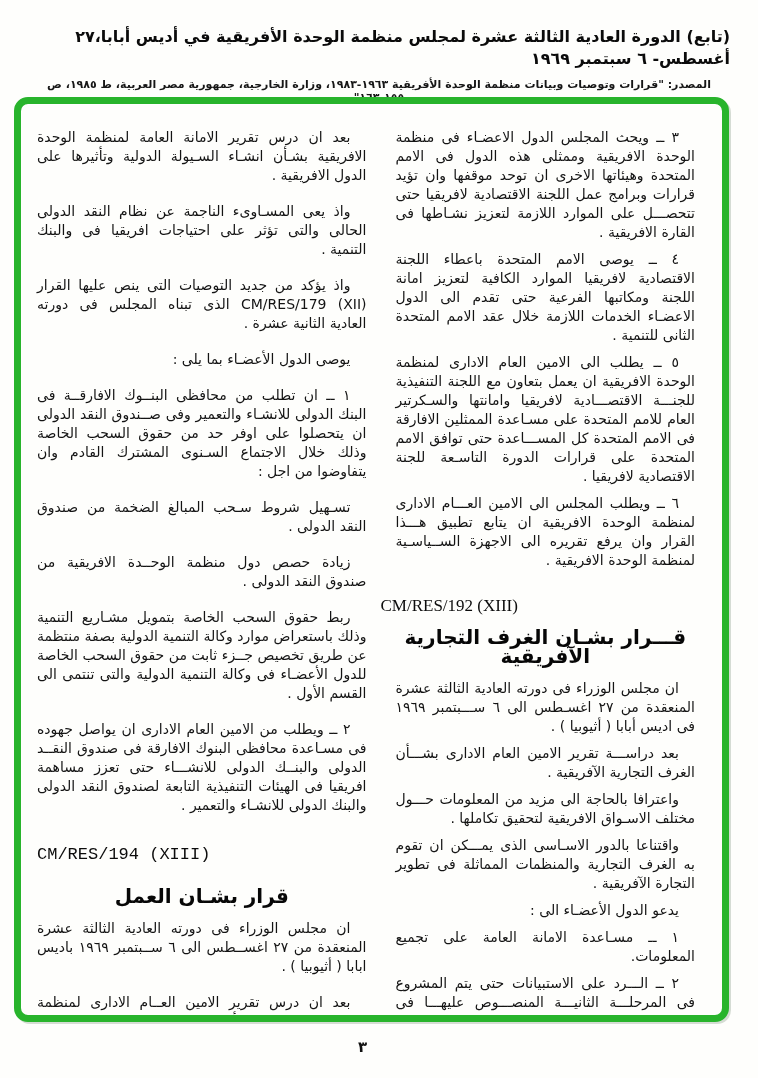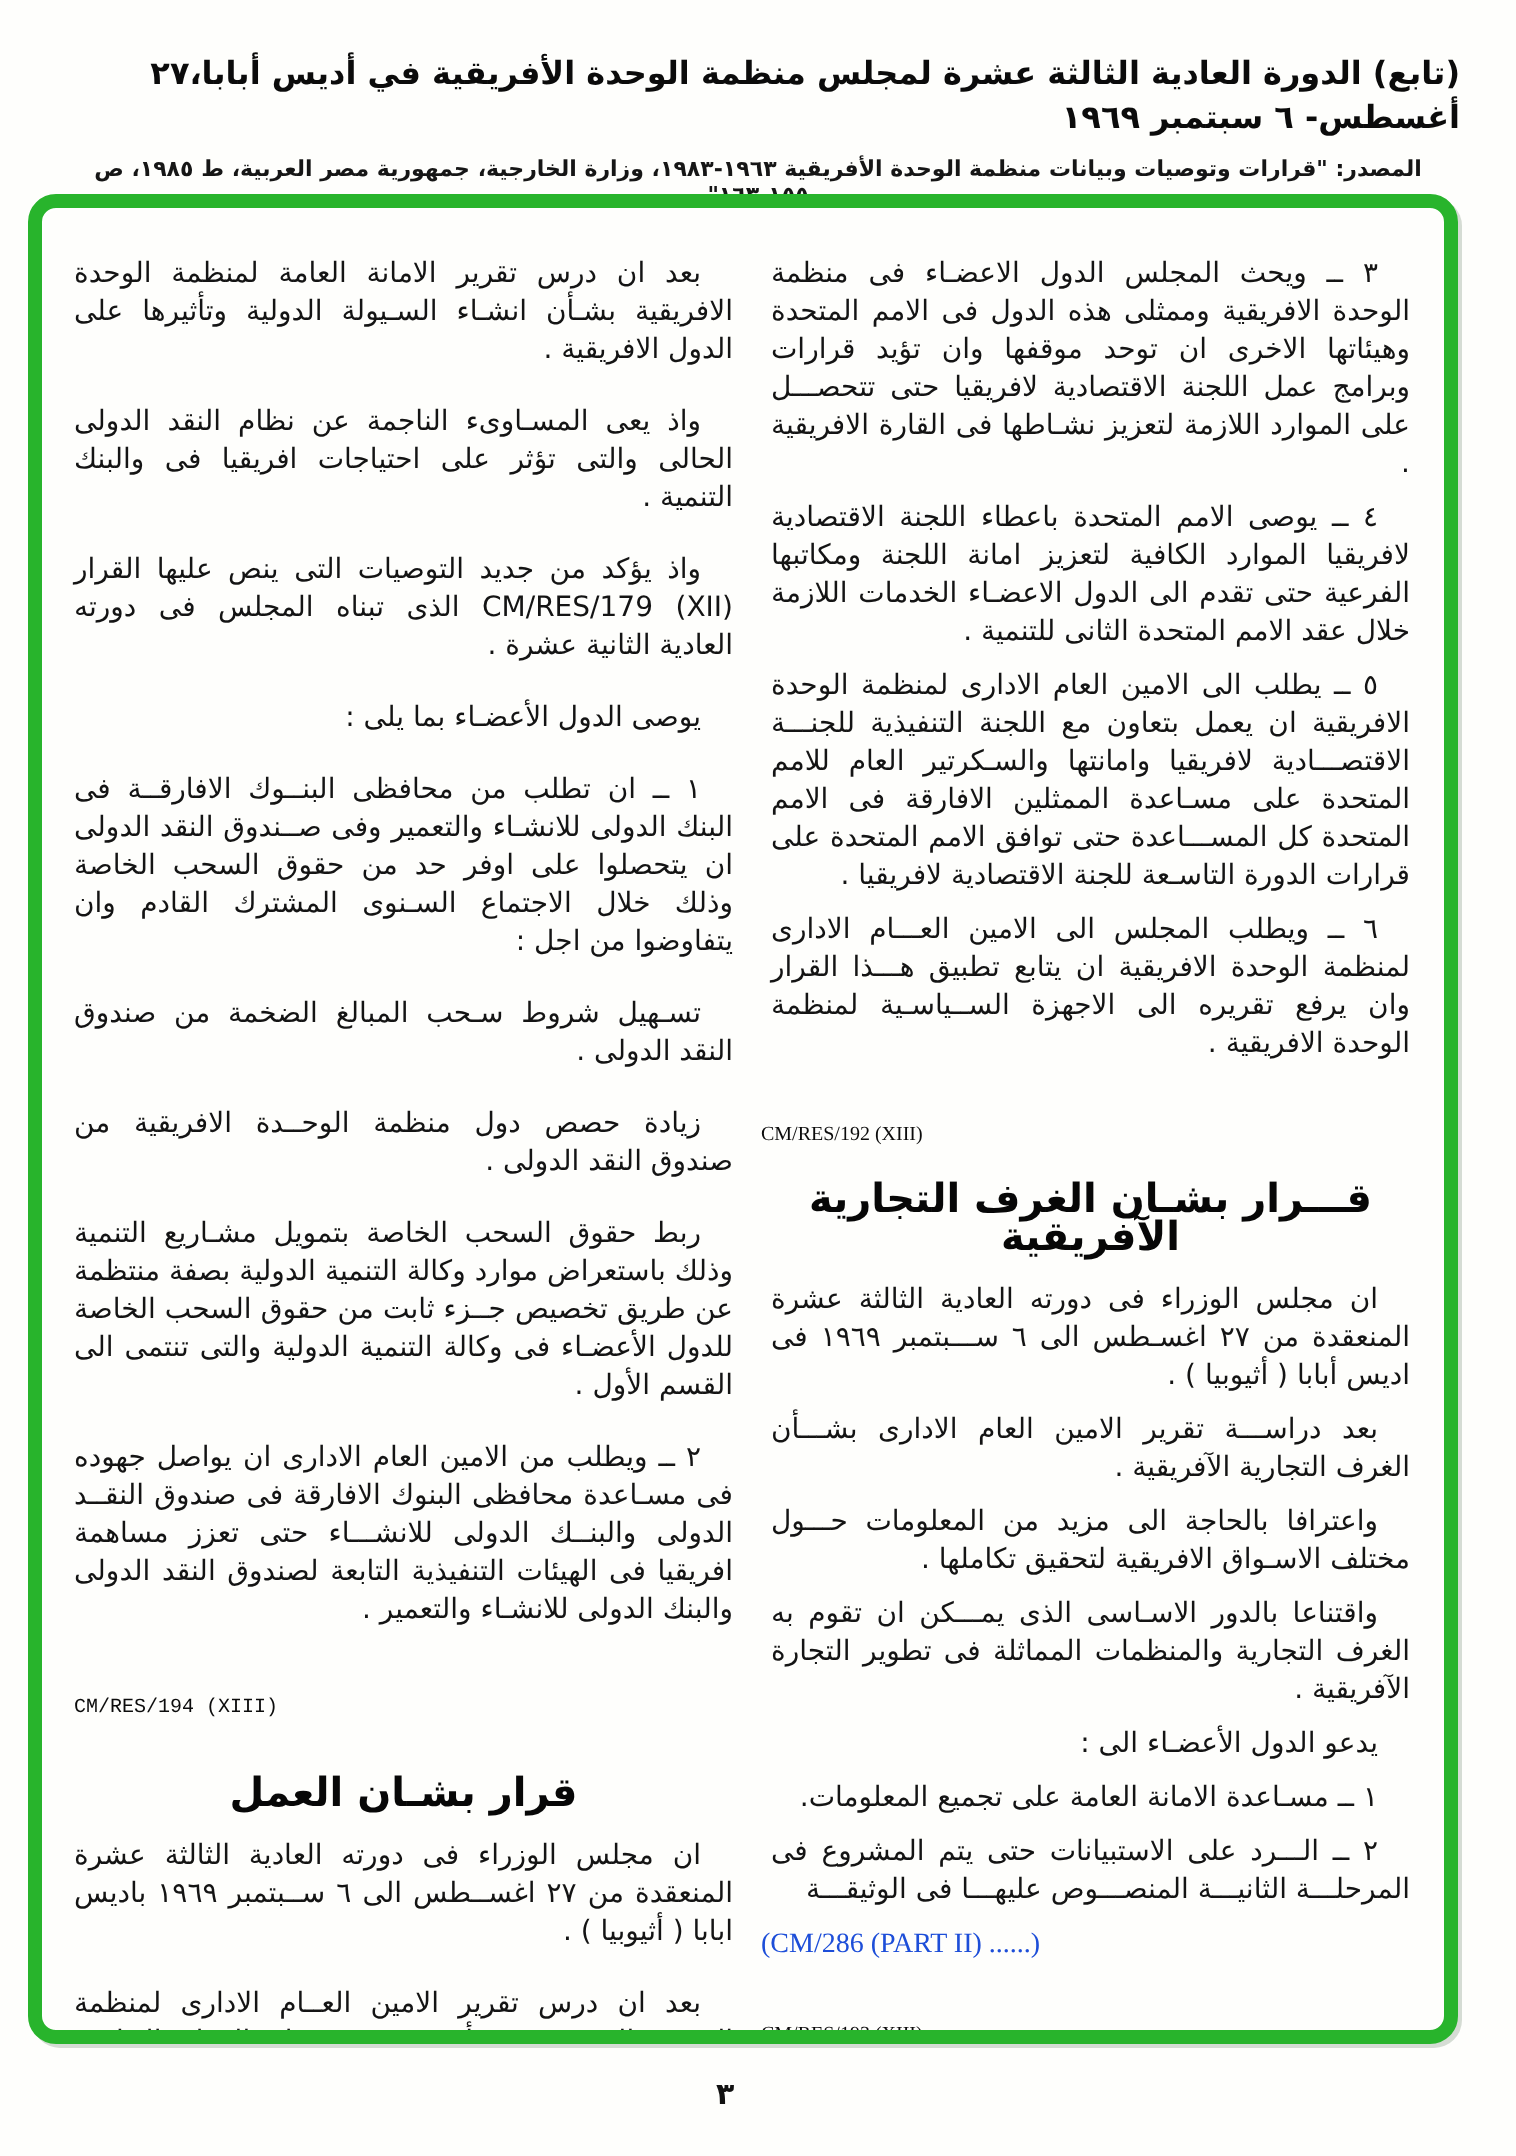--- a/index.html
+++ b/index.html
@@ -47,26 +47,26 @@
     padding:24px 12px 6px 16px;
     box-sizing:border-box;height:100%;
   }
   .col{
     flex:1 1 0;min-width:0;
     direction:rtl;
     text-align:justify;
     font-size:14px;line-height:19px;
     color:#141414;
   }
-  .para{margin:0 5px 8px;text-indent:16px;}
+  .para{margin:0 15px 8px;text-indent:16px;}
   .col-left .para{margin:0 0 17px;}
   .label{
     direction:ltr;text-align:left;text-indent:0;
     font-family:"Liberation Serif", serif;
-    font-size:10px;color:#0c0c0c;
+    font-size:17px;color:#0c0c0c;
     margin:26px 0 13px;
   }
   .col-left .label{margin:30px 0 23px;font-family:Liberation Mono, monospace;}
   .latin{
     direction:ltr;text-align:left;text-indent:0;
     font-family:"Liberation Serif", serif;
     font-size:14px;color:#1d4ed8;
     margin:0 0 8px;
   }
   .title{

